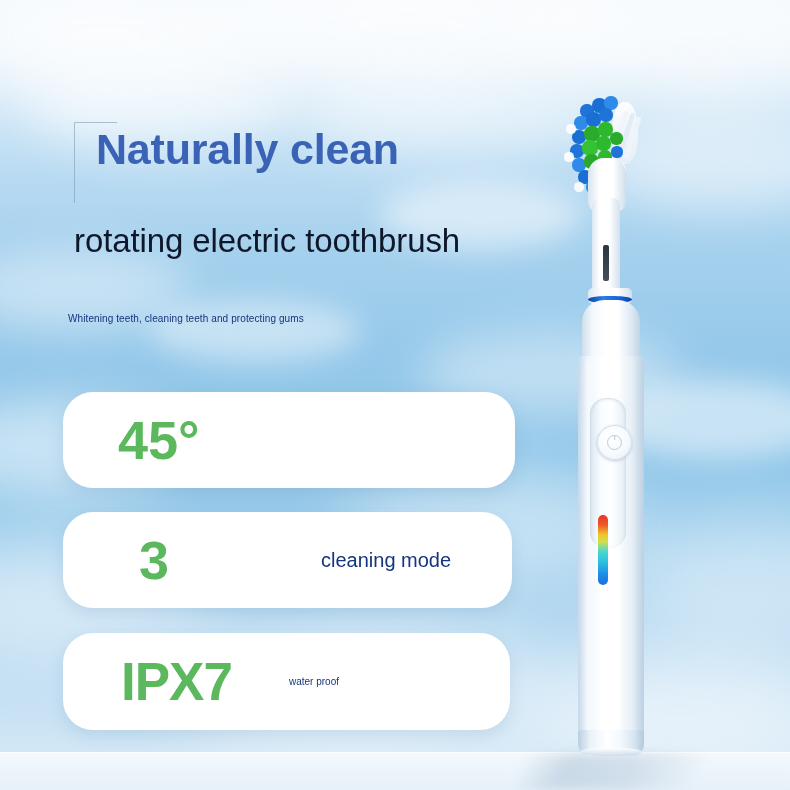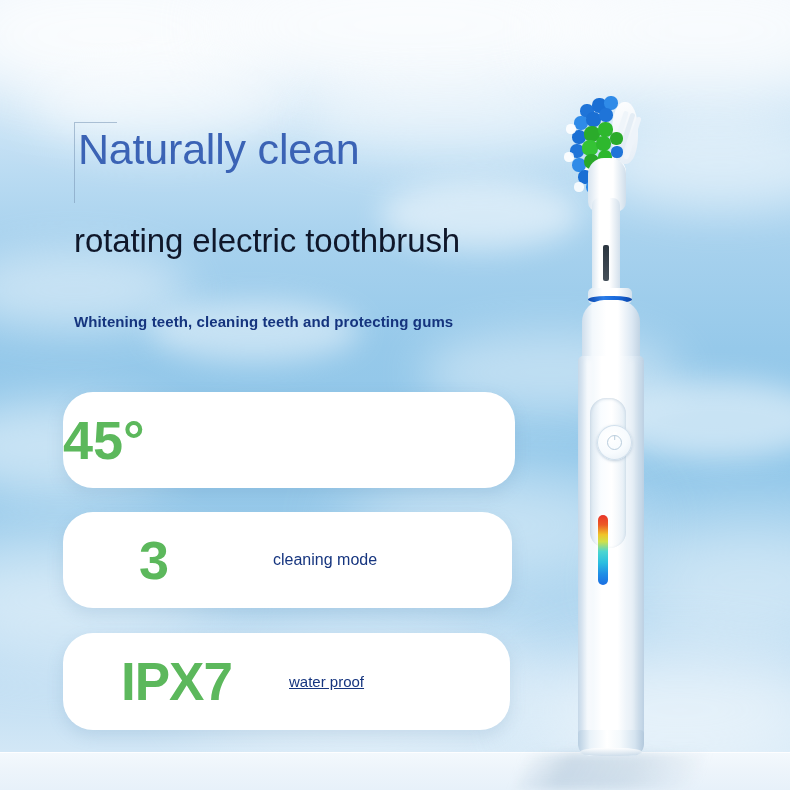--- a/index.html
+++ b/index.html
@@ -52,54 +52,54 @@
     border:1.5px solid #61b866;border-radius:14px;
     color:#53ad58;font-size:17px;letter-spacing:.3px;
     line-height:1;white-space:nowrap;
   }
   .corner-bracket{
     position:absolute;left:74px;top:122px;width:42px;height:80px;
     border-left:1.4px solid rgba(120,150,180,.55);
     border-top:1.4px solid rgba(120,150,180,.55);
   }
   .headline{
-    position:absolute;left:78px;top:126px;
-    font-size:43px;font-weight:400;color:#3b63b5;
+    position:absolute;left:96px;top:126px;
+    font-size:43px;font-weight:700;color:#3b63b5;
     letter-spacing:-.2px;line-height:1.1;white-space:nowrap;
   }
   .subhead{
     position:absolute;left:74px;top:222px;
     font-size:33px;font-weight:400;color:#0f172a;
     letter-spacing:-.1px;line-height:1.15;white-space:nowrap;
   }
   .tagline{
-    position:absolute;left:74px;top:313px;
-    font-size:15px;font-weight:700;color:#15347e;
+    position:absolute;left:68px;top:313px;
+    font-size:10px;font-weight:400;color:#15347e;
     letter-spacing:.1px;white-space:nowrap;
   }
   
   .card{
     position:absolute;background:#ffffff;border-radius:30px;
     box-shadow:0 6px 16px rgba(110,150,185,.22);
     display:flex;align-items:center;
   }
   .card-1{left:63px;top:392px;width:452px;height:96px;}
   .card-2{left:63px;top:512px;width:449px;height:96px;}
   .card-3{left:63px;top:633px;width:447px;height:97px;}
   .metric{
     color:#5cb85c;font-weight:700;line-height:1;
     flex:0 0 auto;text-align:left;
   }
-  .card-1 .metric{font-size:54px;width:155px;}
+  .card-1 .metric{font-size:54px;margin-left:55px;width:155px;}
   .card-2 .metric{font-size:54px;margin-left:76px;width:134px;}
   .card-3 .metric{font-size:53px;margin-left:58px;width:168px;letter-spacing:-1px;}
   .desc{color:#16357f;line-height:1.2;}
   .card-1 .desc{font-size:13px;}
-  .card-2 .desc{font-size:16px;}
-  .card-3 .desc{font-size:15px;text-decoration:underline;}
+  .card-2 .desc{font-size:20px;margin-left:48px;}
+  .card-3 .desc{font-size:10px;}
   
   #brush{position:absolute;left:500px;top:60px;width:250px;height:700px;}
   .bristle{position:absolute;border-radius:46%;}
   .neck{
     position:absolute;left:92px;top:138px;width:28px;height:170px;
     background:linear-gradient(90deg,#dbe7f1 0%,#ffffff 26%,#ffffff 62%,#d3e0ec 100%);
     border-radius:7px 7px 3px 3px;
   }
   .neck-slot{
     position:absolute;left:103px;top:185px;width:6px;height:36px;

